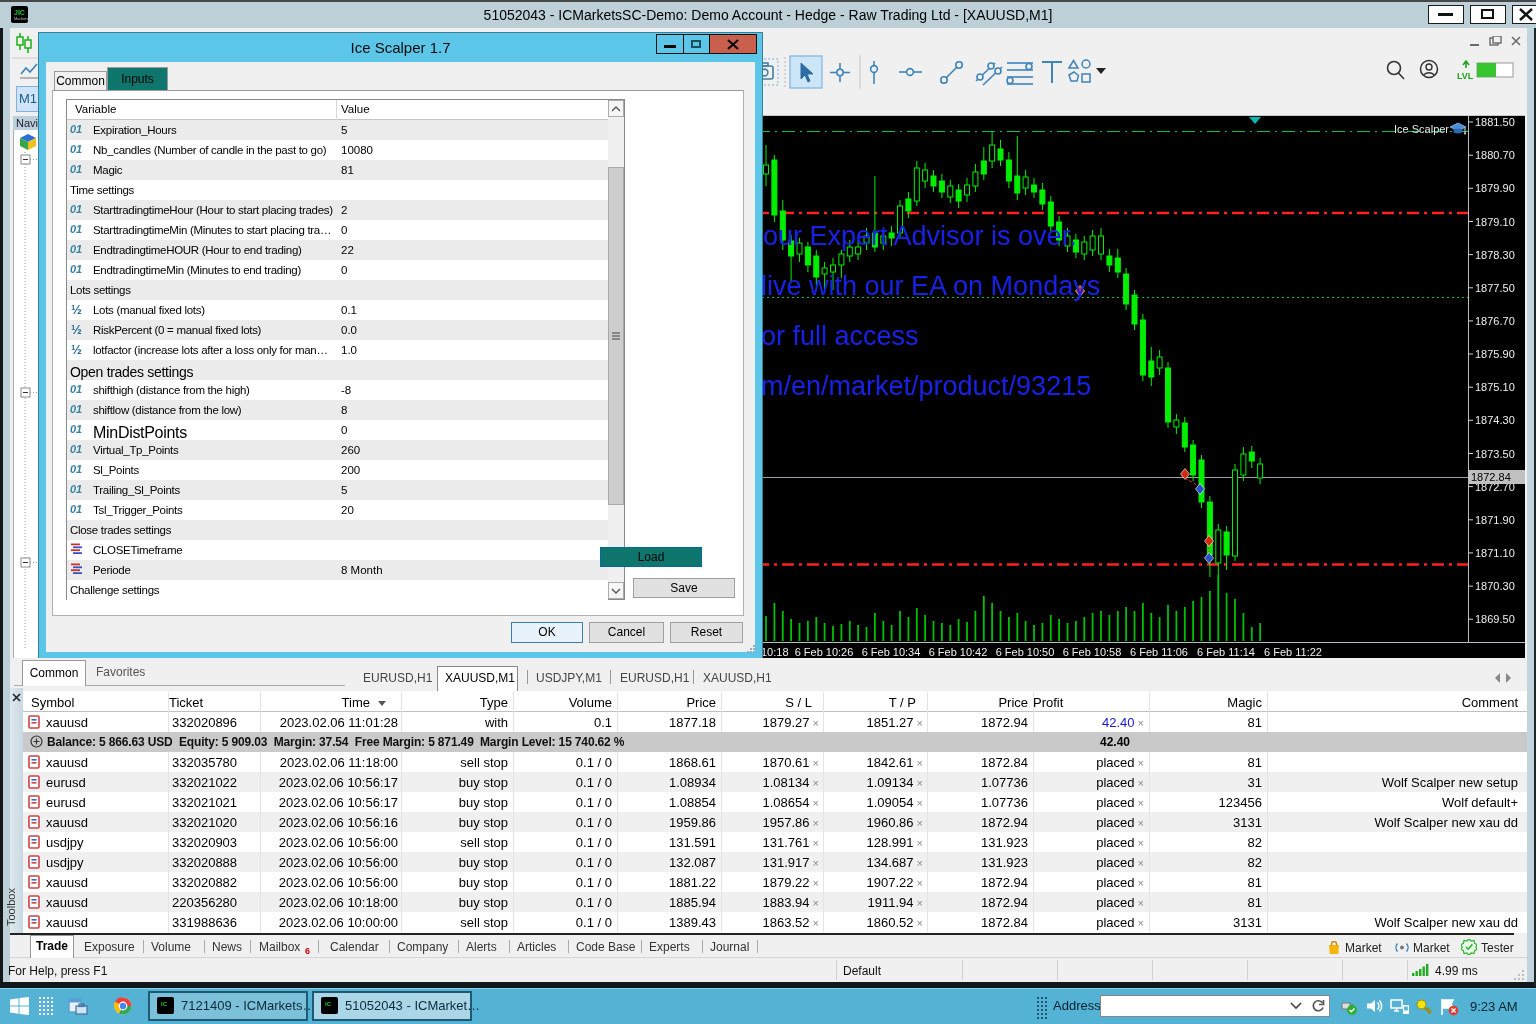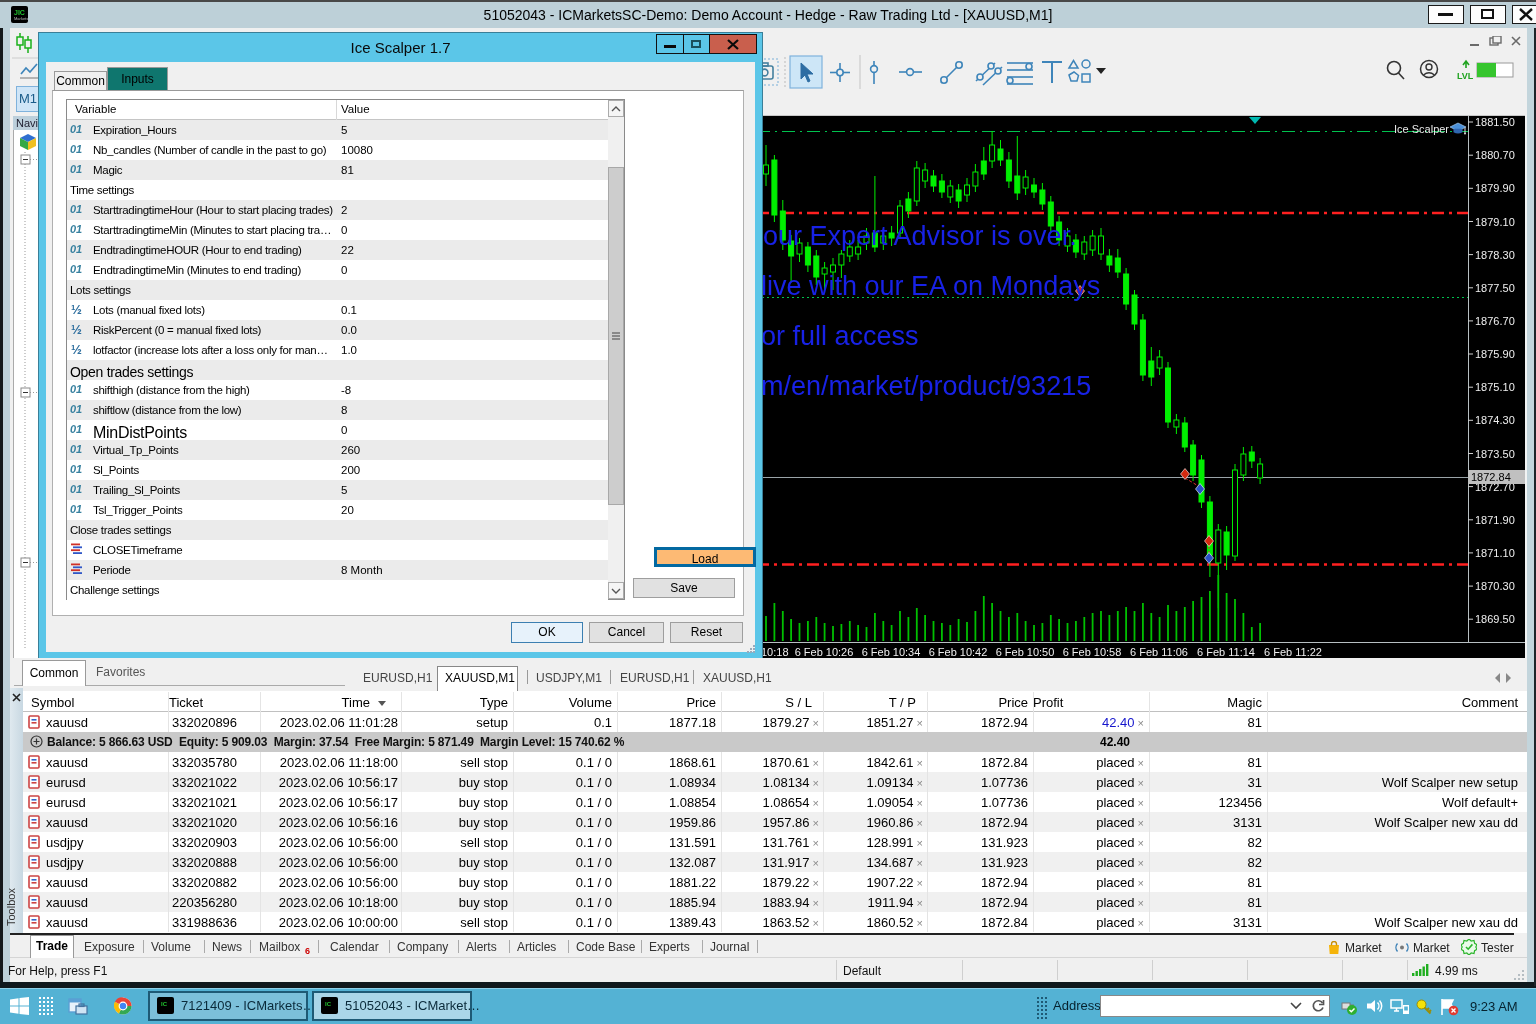--- a/index.html
+++ b/index.html
@@ -514,21 +514,21 @@
 <div class="abs" style="left:608px;top:100px;width:16px;height:17px;background:#f5f5f5;border:1px solid #ababab"></div>
 <div class="abs" style="left:608px;top:582px;width:16px;height:17px;background:#f5f5f5;border:1px solid #ababab"></div>
 <svg class="abs" style="left:611px;top:105px" width="10" height="8">
     <path d="M1 6 L5 2 L9 6" stroke="#555" stroke-width="1.4" fill="none"></path>
   </svg>
 <svg class="abs" style="left:611px;top:587px" width="10" height="8">
     <path d="M1 2 L5 6 L9 2" stroke="#555" stroke-width="1.4" fill="none"></path>
   </svg>
 <div class="abs" style="left:608px;top:167px;width:16px;height:338px;background:#cdcdcd;border:1px solid #a8a8a8"></div>
 <div class="abs" style="left:612px;top:332px;width:8px;height:1.6px;background:#888;box-shadow:0 3px 0 #888,0 6px 0 #888"></div>
-<div class="abs" style="left:654px;top:547px;width:102px;height:20px;background:#fdba74;border:3px solid #0369a1;font-size:12px;text-align:center;line-height:18px">Load</div>
+<div class="abs" style="left:600px;top:547px;width:102px;height:20px;background:#0f766e;border:1px solid #0369a1;font-size:12px;text-align:center;line-height:18px">Load</div>
 <div class="abs" style="left:633px;top:578px;width:102px;height:20px;background:#e1e1e1;border:1px solid #9e9e9e;font-size:12px;text-align:center;line-height:18px">Save</div>
 <div class="abs" style="left:511px;top:622px;width:72px;height:21px;background:#e7f2fb;border:1px solid #3c7fb1;font-size:12px;text-align:center;line-height:19px">OK</div>
 <div class="abs" style="left:589px;top:622px;width:75px;height:21px;background:#e1e1e1;border:1px solid #9e9e9e;font-size:12px;text-align:center;line-height:18px;line-height:19px">Cancel</div>
 <div class="abs" style="left:670px;top:622px;width:73px;height:21px;background:#e1e1e1;border:1px solid #9e9e9e;font-size:12px;text-align:center;line-height:18px;line-height:19px">Reset</div>
 <svg class="abs" style="left:746px;top:644px" width="10" height="10">
     <g fill="#9ab">
       <rect x="7" y="7" width="2" height="2"></rect>
       <rect x="4" y="7" width="2" height="2"></rect>
       <rect x="1" y="7" width="2" height="2"></rect>
       <rect x="7" y="4" width="2" height="2"></rect>
@@ -576,21 +576,21 @@
 <div class="abs tt" style="left:1267px;top:695px;width:251px;text-align:right">Comment</div>
 <div class="abs" style="left:23px;top:711px;width:1504px;height:1px;background:#c0c0c0"></div>
 <svg class="abs" style="left:28px;top:715px" width="12" height="14">
     <rect x="1" y="1" width="10" height="12" fill="#fff" stroke="#c44" stroke-width="1.6" rx="1"></rect>
     <rect x="3.5" y="4" width="5" height="1.6" fill="#36c"></rect>
     <rect x="3.5" y="7" width="5" height="1.6" fill="#c44"></rect>
   </svg>
 <div class="abs tt" style="left:46px;top:715px">xauusd</div>
 <div class="abs tt" style="left:172px;top:715px">332020896</div>
 <div class="abs tt" style="left:260px;top:715px;width:138px;text-align:right">2023.02.06 11:01:28</div>
-<div class="abs tt" style="left:401px;top:715px;width:107px;text-align:right">setup</div>
+<div class="abs tt" style="left:401px;top:715px;width:107px;text-align:right">with</div>
 <div class="abs tt" style="left:513px;top:715px;width:99px;text-align:right">0.1</div>
 <div class="abs tt" style="left:617px;top:715px;width:99px;text-align:right">1877.18</div>
 <div class="abs tt" style="left:721px;top:715px;width:98px;text-align:right">1879.27<span style="color:#888;font-size:11px">&nbsp;×</span></div>
 <div class="abs tt" style="left:823px;top:715px;width:100px;text-align:right">1851.27<span style="color:#888;font-size:11px">&nbsp;×</span></div>
 <div class="abs tt" style="left:927px;top:715px;width:101px;text-align:right">1872.94</div>
 <div class="abs tt" style="left:1033px;top:715px;width:111px;text-align:right"><span style="color:#1515cc">42.40</span><span style="color:#888;font-size:11px">&nbsp;×</span></div>
 <div class="abs tt" style="left:1149px;top:715px;width:113px;text-align:right">81</div>
 <div class="abs" style="left:23px;top:732px;width:1504px;height:20px;background:#c9c9c9"></div>
 <svg class="abs" style="left:30px;top:735px" width="13" height="13">
     <circle cx="6.5" cy="6.5" r="5.5" fill="none" stroke="#333" stroke-width="1.2"></circle>

